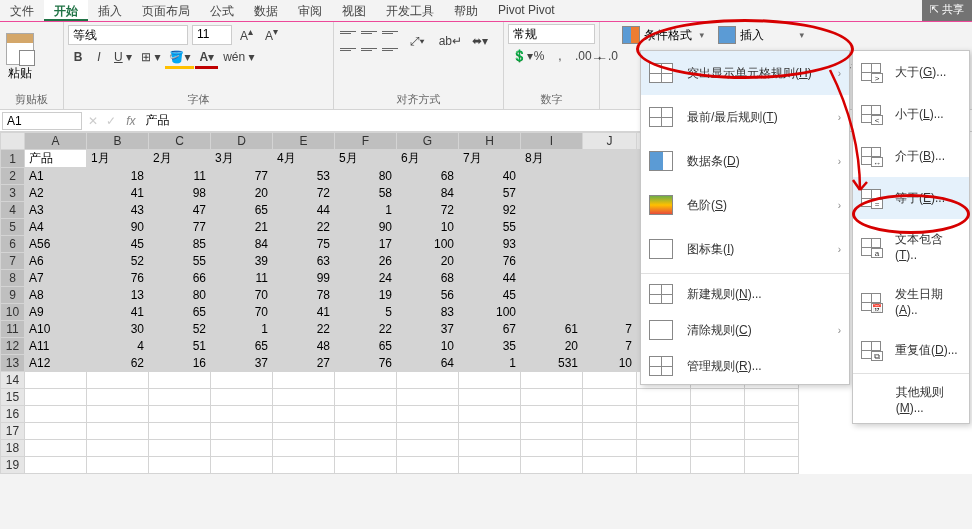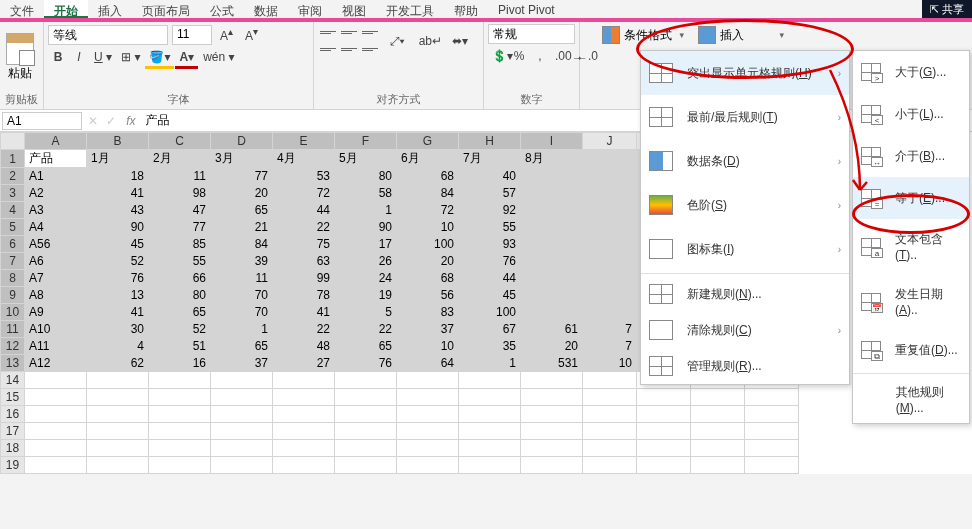--- a/index.html
+++ b/index.html
@@ -1,21 +1,21 @@
 <!DOCTYPE html>
 <html><head>
 <meta charset="utf-8">
 <style>
 * { box-sizing: border-box; margin: 0; padding: 0; }
 body { font-family: "Microsoft YaHei", sans-serif; font-size: 12px; background: #f3f3f3; overflow: hidden; width: 972px; height: 529px; position: relative; }
 
-.tabs { display: flex; background: #f3f3f3; height: 22px; border-bottom: 4px solid #ec4899; }
+.tabs { display: flex; background: #f3f3f3; height: 22px; border-bottom: 1px solid #ec4899; }
 .tab { padding: 3px 10px; font-size: 12px; color: #444; cursor: pointer; }
 .tab.active { background: #fff; border-bottom: 2px solid #217346; color: #217346; font-weight: bold; }
-.share-btn { margin-left: auto; padding: 2px 8px; background: #0f172a; color: #fff; font-size: 11px; }
+.share-btn { margin-left: auto; padding: 2px 8px; background: #737373; color: #fff; font-size: 11px; }
 
 .ribbon { display: flex; background: #f3f3f3; height: 88px; border-bottom: 1px solid #d4d4d4; }
 .group { border-right: 1px solid #d4d4d4; padding: 2px 4px; display: flex; flex-direction: column; justify-content: space-between; }
 .group-label { text-align: center; font-size: 11px; color: #666; padding-top: 2px; }
 .group-body { flex: 1; display: flex; align-items: center; gap: 2px; }
 
 .paste-btn { display: flex; flex-direction: column; align-items: center; padding: 2px; }
 .paste-icon { width: 28px; height: 32px; background: linear-gradient(#d4a76a 30%, #fff 30%); border: 1px solid #aaa; position: relative; }
 .paste-icon::after { content: ""; position: absolute; right: -2px; bottom: -2px; width: 14px; height: 14px; background: #fff; border: 1px solid #888; }
 
@@ -85,21 +85,21 @@
     <div class="tab">数据</div>
     <div class="tab">审阅</div>
     <div class="tab">视图</div>
     <div class="tab">开发工具</div>
     <div class="tab">帮助</div>
     <div class="tab">Pivot Pivot</div>
     <div class="share-btn">⇱ 共享</div>
   </div>
 
 <div class="ribbon">
-  <div class="group" style="width:44px">
+  <div class="group" style="width:64px">
     <div class="group-body">
       <div class="paste-btn">
         <div class="paste-icon"></div>
         <span>粘贴</span>
       </div>
     </div>
     <div class="group-label">剪贴板</div>
   </div>
   <div class="group" style="width:270px">
     <div style="flex:1">

